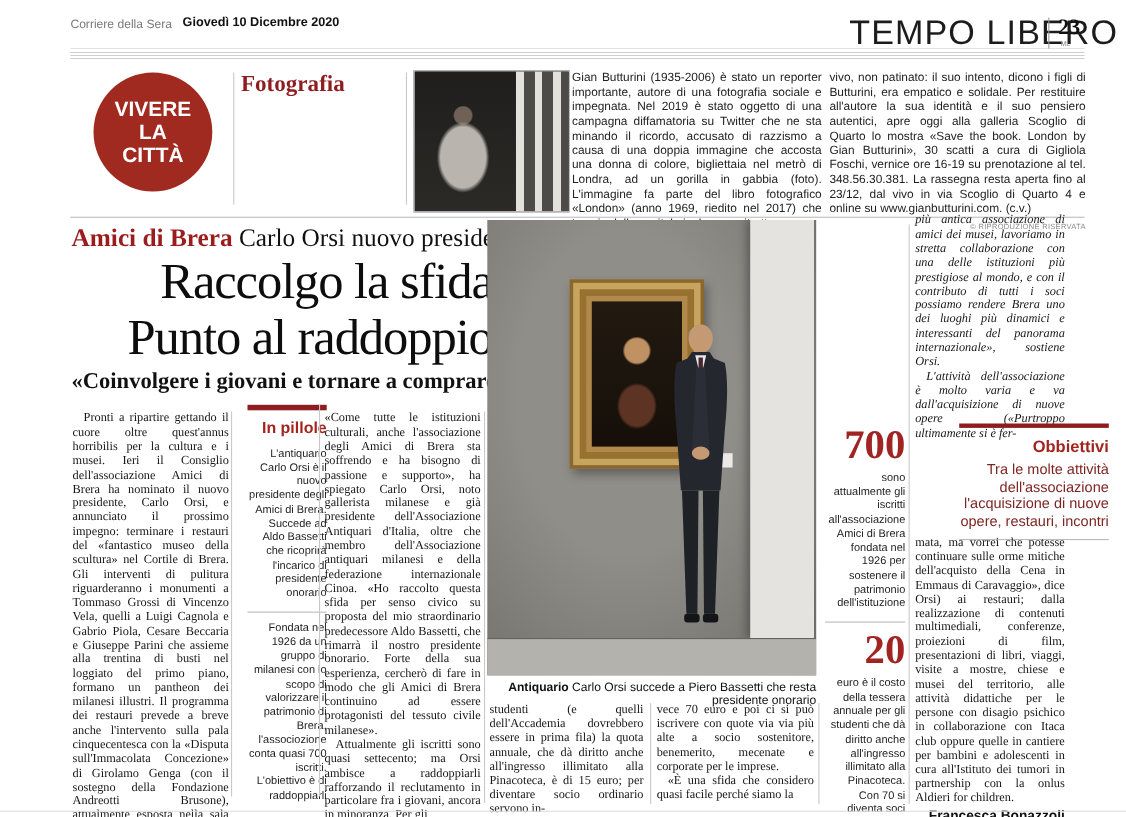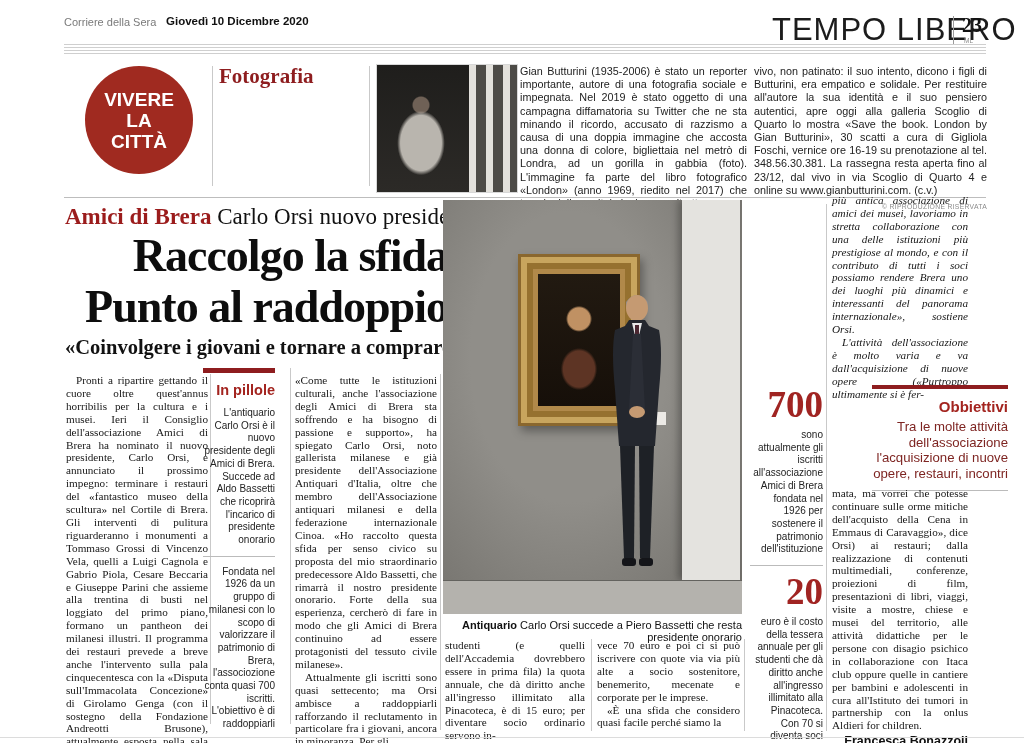--- a/index.html
+++ b/index.html
@@ -35,36 +35,36 @@
       color:#222;text-align:justify;}
   .foto-col1{left:520px;top:65px;width:227px;}
   .foto-col2{left:754px;top:65px;width:233px;}
   .copyright{font-family:"Liberation Sans",sans-serif;font-size:6.8px;color:#8a8a8a;
       letter-spacing:0.3px;text-align:right;}
   .band-rule{left:64px;top:197px;width:922px;height:1px;background:#bdbdbd;}
   
   .kicker{left:65px;top:204px;font-size:23px;white-space:nowrap;}
   .kicker-red{color:#9b1c1c;font-weight:bold;}
   .kicker-black{color:#111;}
-  .headline{left:63px;width:385px;font-size:46px;line-height:50px;font-weight:700;
+  .headline{left:63px;width:385px;font-size:46px;line-height:50px;font-weight:400;
       letter-spacing:-1px;color:#0d0d0d;}
   .hl1{top:231px;} .hl2{top:282px;}
   .subtitle{left:65px;top:336px;font-size:20.5px;font-weight:600;color:#111;}
   
   .bodycol{font-size:11.2px;line-height:12.9px;text-align:justify;color:#161616;}
   .bodycol p{margin:0;}
   .ind{text-indent:10px;}
   .colA{left:66px;top:374px;width:142px;}
   .colB{left:295px;top:374px;width:142px;}
   .colC{left:445px;top:639px;width:140px;}
   .colD{left:597px;top:639px;width:143px;}
   .colE1{left:832px;top:194px;width:136px;font-style:italic;}
   .colE2{left:832px;top:487px;width:136px;}
   
-  .pillole{left:203px;top:368px;width:72px;font-family:"Liberation Sans",sans-serif;}
+  .pillole{left:225px;top:368px;width:72px;font-family:"Liberation Sans",sans-serif;}
   .red-bar{height:5px;background:#8e1d1f;margin-bottom:9px;}
   .pillole-title{font-size:14.5px;font-weight:bold;color:#a3241f;margin-bottom:9px;}
   .pillole-item{font-size:10px;line-height:12.7px;color:#222;}
   .thin-sep{border-top:1px solid #bbb;margin:9px 0;}
   
   .numbers{left:750px;top:388px;width:73px;font-family:"Liberation Sans",sans-serif;}
   .num-value{font-family:"Liberation Serif",serif;font-size:37px;line-height:34px;
       font-weight:bold;color:#a02422;}
   .num-text{font-size:10px;line-height:12.7px;color:#222;margin-top:7px;}
   

